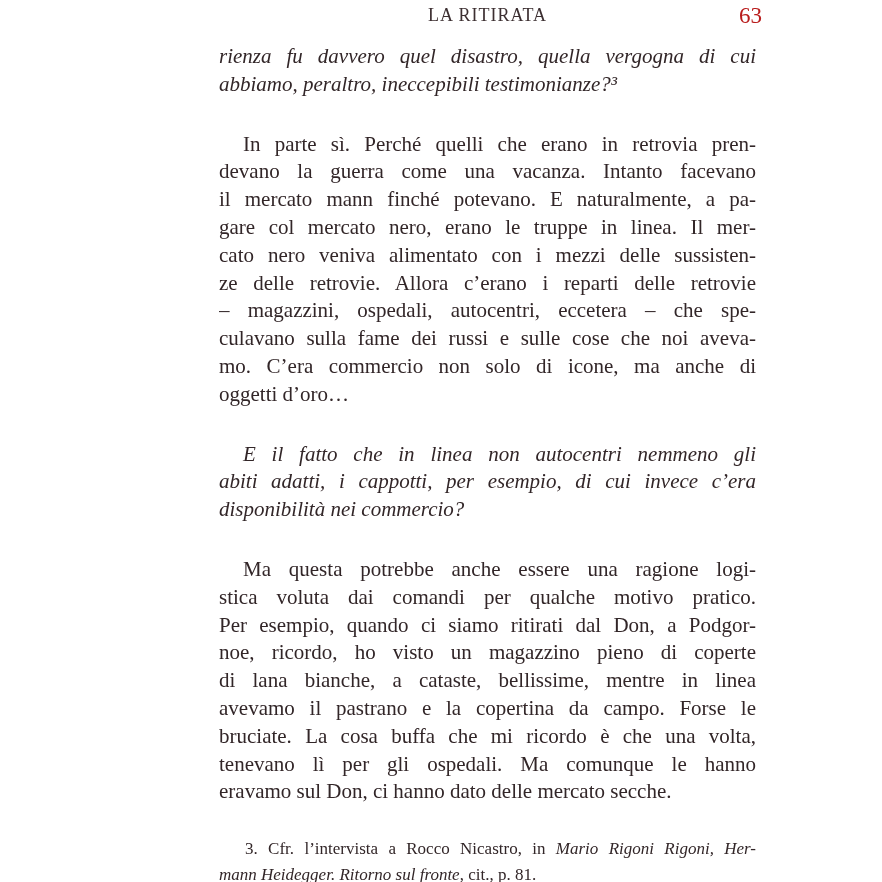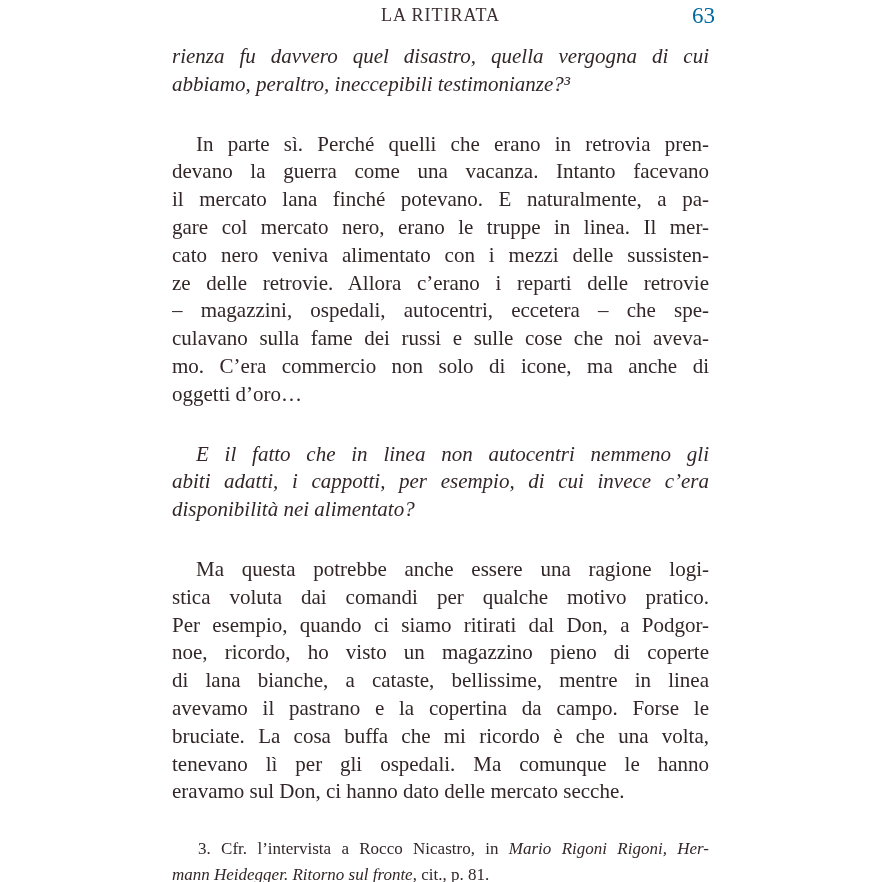--- a/index.html
+++ b/index.html
@@ -8,20 +8,21 @@
     background: #ffffff;
   }
   .page {
     position: relative;
     width: 764px;
     height: 882px;
     background: #ffffff;
     overflow: hidden;
     font-family: "Liberation Serif", "DejaVu Serif", serif;
     color: #322628;
+    margin-left: 47px;
   }
   
   .running-head {
     position: absolute;
     left: 172px;
     top: 3px;
     width: 537px;
     height: 28px;
   }
   .head-title {
@@ -31,21 +32,21 @@
     letter-spacing: 1px;
     line-height: 24px;
     color: #3c2f31;
   }
   .page-number {
     position: absolute;
     right: -6px;
     top: 0;
     font-size: 23px;
     line-height: 26px;
-    color: #0369a1;
+    color: #b91c1c;
   }
   
   .text-block {
     position: absolute;
     left: 172px;
     top: 43px;
     width: 537px;
   }
   .para { margin: 0; }
   .para + .para { margin-top: 32px; }
@@ -92,33 +93,33 @@
 
   <main class="text-block">
     <div id="paragraphs">
         <div class="para italic">
           <div class="line">rienza fu davvero quel disastro, quella vergogna di cui</div>
           <div class="line last">abbiamo, peraltro, ineccepibili testimonianze?³</div>
         </div>
         <div class="para indent">
           <div class="line">In parte sì. Perché quelli che erano in retrovia pren-</div>
           <div class="line">devano la guerra come una vacanza. Intanto facevano</div>
-          <div class="line">il mercato lana finché potevano. E naturalmente, a pa-</div>
+          <div class="line">il mercato mann finché potevano. E naturalmente, a pa-</div>
           <div class="line">gare col mercato nero, erano le truppe in linea. Il mer-</div>
           <div class="line">cato nero veniva alimentato con i mezzi delle sussisten-</div>
           <div class="line">ze delle retrovie. Allora c’erano i reparti delle retrovie</div>
           <div class="line">– magazzini, ospedali, autocentri, eccetera – che spe-</div>
           <div class="line">culavano sulla fame dei russi e sulle cose che noi aveva-</div>
           <div class="line">mo. C’era commercio non solo di icone, ma anche di</div>
           <div class="line last">oggetti d’oro…</div>
         </div>
         <div class="para italic indent">
           <div class="line">E il fatto che in linea non autocentri nemmeno gli</div>
           <div class="line">abiti adatti, i cappotti, per esempio, di cui invece c’era</div>
-          <div class="line last">disponibilità nei alimentato?</div>
+          <div class="line last">disponibilità nei commercio?</div>
         </div>
         <div class="para indent">
           <div class="line">Ma questa potrebbe anche essere una ragione logi-</div>
           <div class="line">stica voluta dai comandi per qualche motivo pratico.</div>
           <div class="line">Per esempio, quando ci siamo ritirati dal Don, a Podgor-</div>
           <div class="line">noe, ricordo, ho visto un magazzino pieno di coperte</div>
           <div class="line">di lana bianche, a cataste, bellissime, mentre in linea</div>
           <div class="line">avevamo il pastrano e la copertina da campo. Forse le</div>
           <div class="line">bruciate. La cosa buffa che mi ricordo è che una volta,</div>
           <div class="line">tenevano lì per gli ospedali. Ma comunque le hanno</div>

